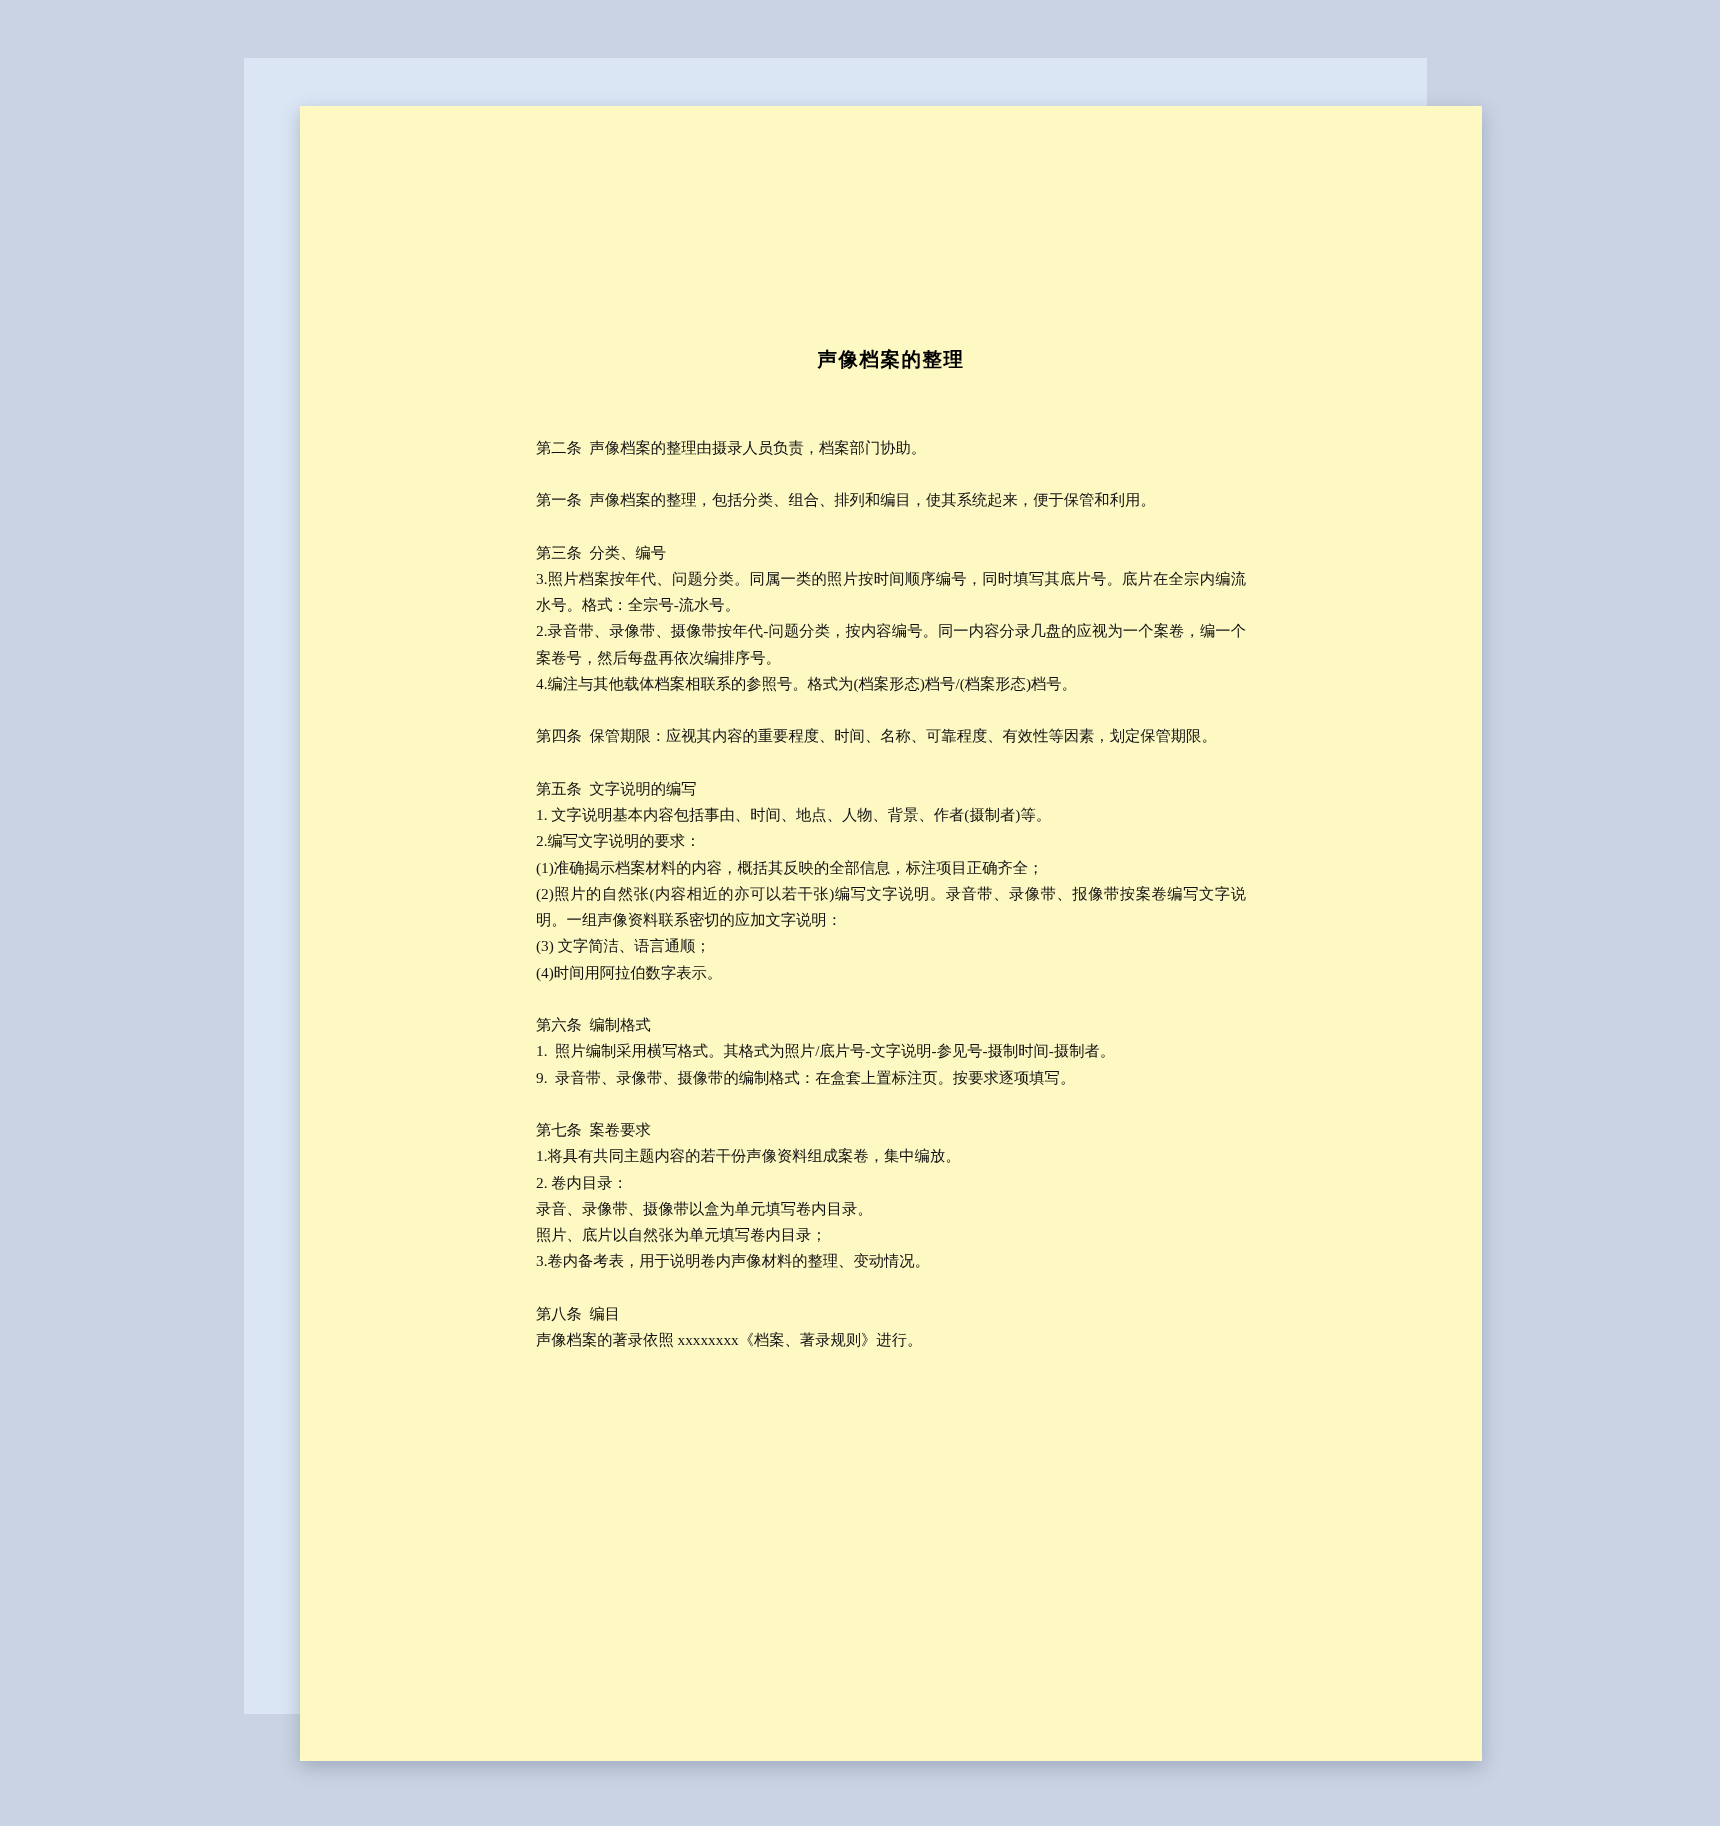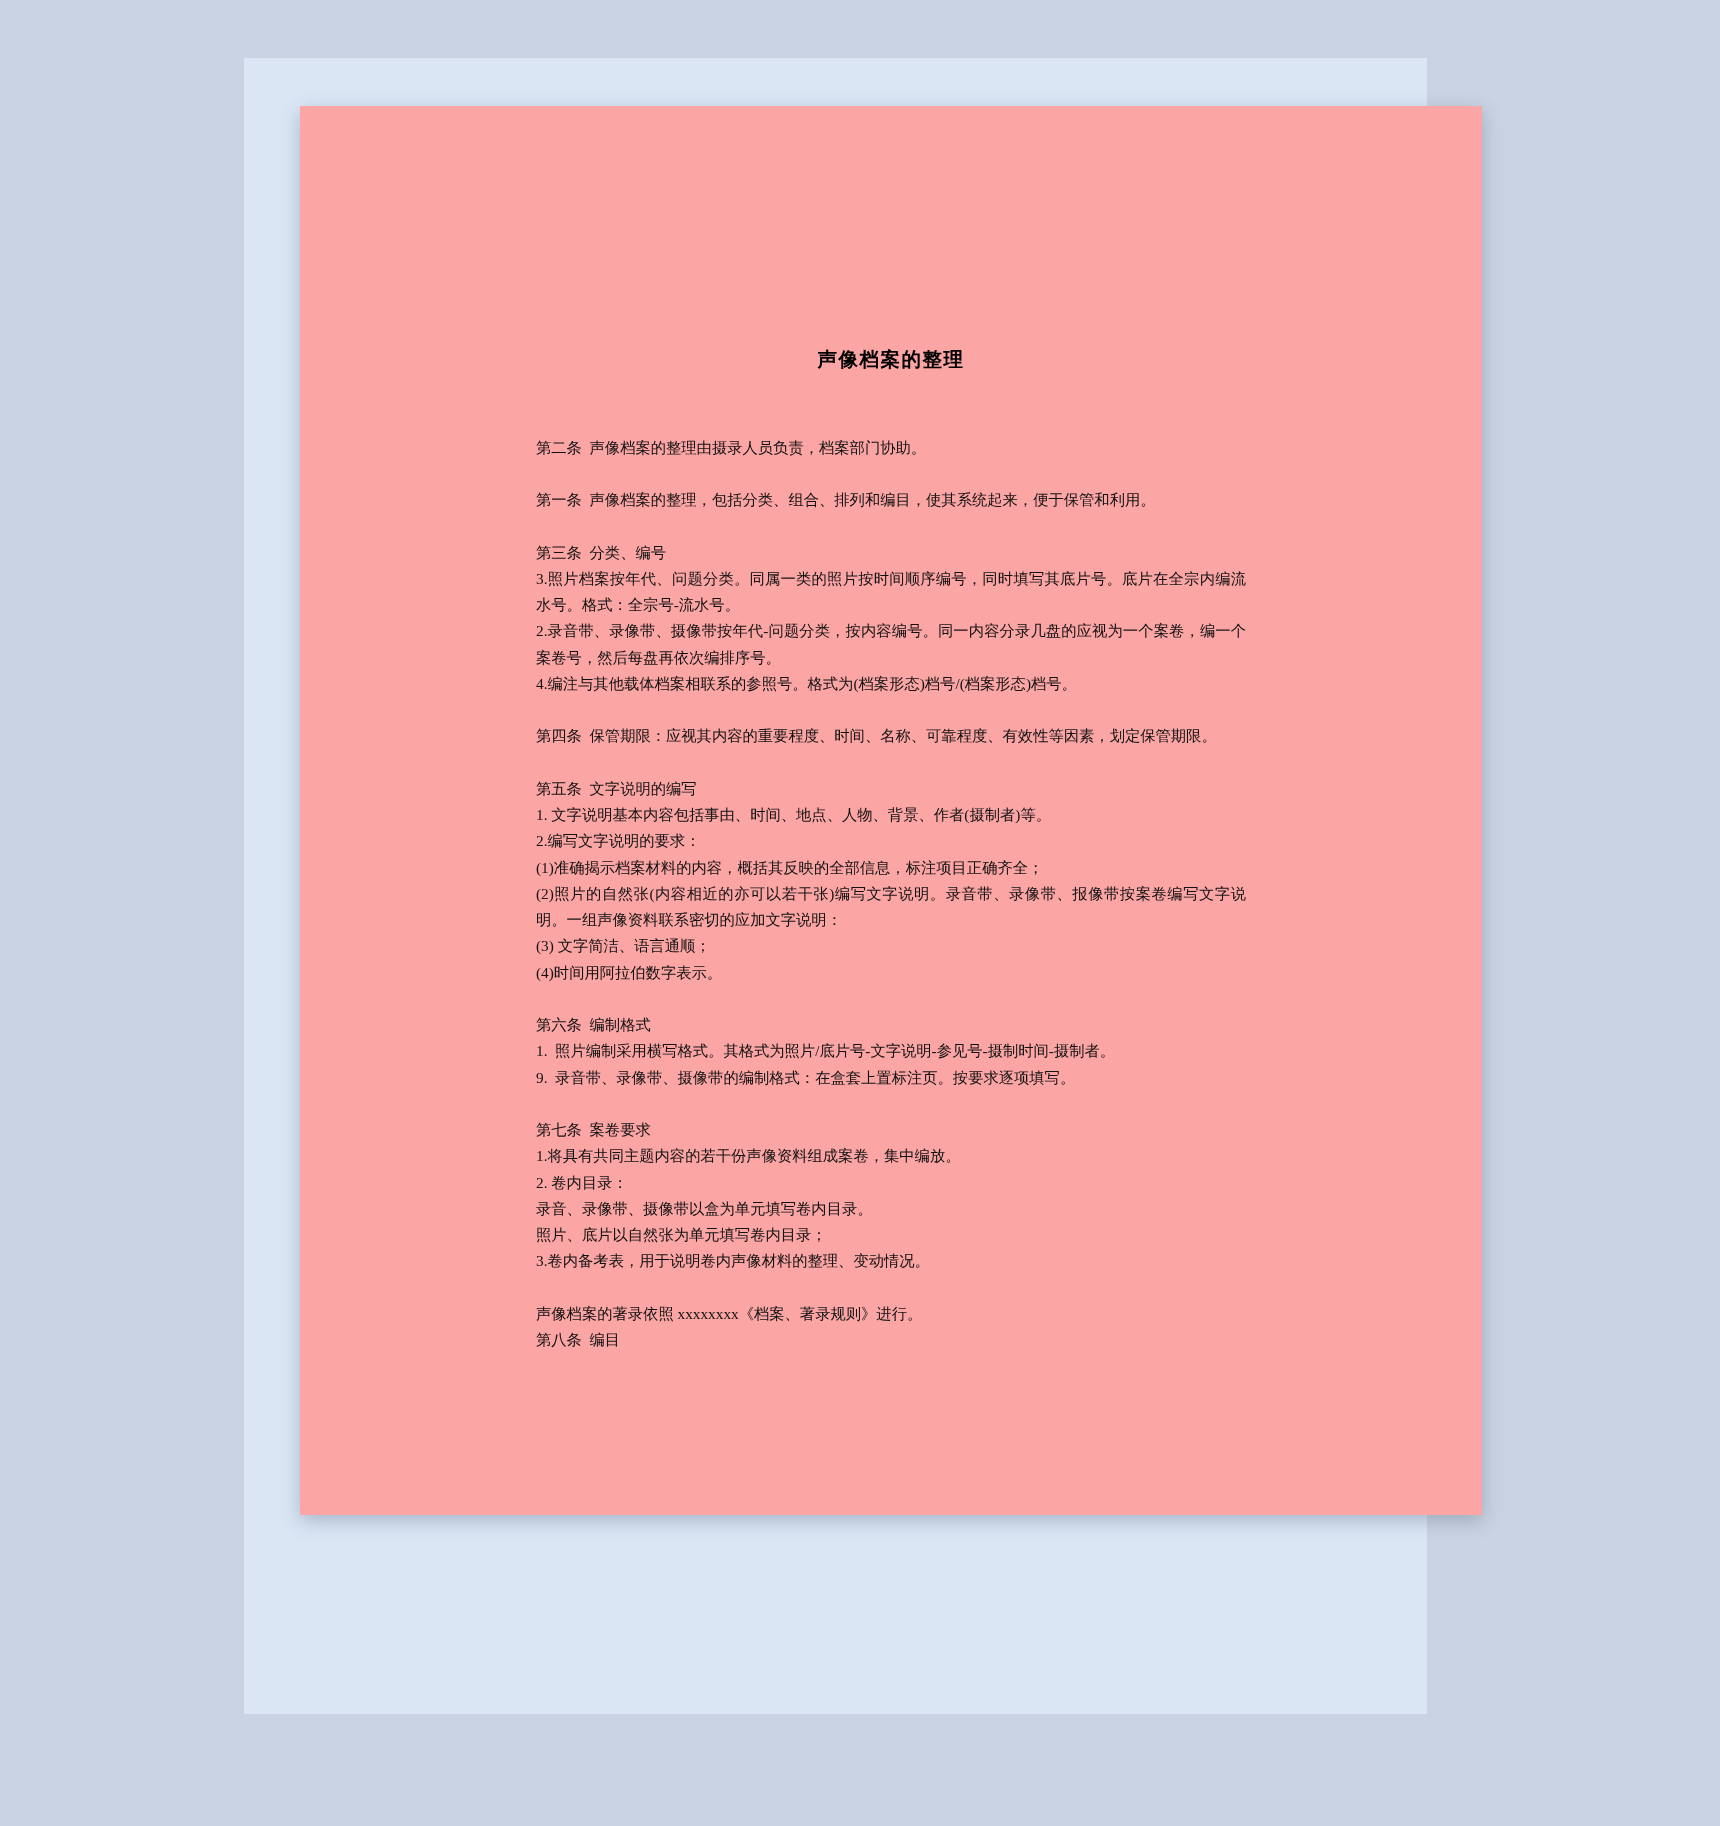--- a/index.html
+++ b/index.html
@@ -26,22 +26,22 @@
     width: 1183px;
     height: 1656px;
     background: #dbe6f5;
   }
   
   .page {
     position: absolute;
     left: 300px;
     top: 106px;
     width: 1182px;
-    height: 1409px;
-    background: #fca5a5;
+    height: 1655px;
+    background: #fef9c3;
     box-shadow: 0 6px 18px rgba(60, 75, 100, 0.30);
   }
   .page-inner {
     position: absolute;
     left: 236px;
     top: 240px;
     width: 710px;
   }
   .doc-title {
     text-align: center;
@@ -110,18 +110,18 @@
       <div class="block">
         <div class="line">第七条  案卷要求</div>
         <div class="line">1.将具有共同主题内容的若干份声像资料组成案卷，集中编放。</div>
         <div class="line">2. 卷内目录：</div>
         <div class="line">录音、录像带、摄像带以盒为单元填写卷内目录。</div>
         <div class="line">照片、底片以自然张为单元填写卷内目录；</div>
         <div class="line">3.卷内备考表，用于说明卷内声像材料的整理、变动情况。</div>
       </div>
 
       <div class="block">
+        <div class="line">第八条  编目</div>
         <div class="line">声像档案的著录依照 xxxxxxxx《档案、著录规则》进行。</div>
-        <div class="line">第八条  编目</div>
       </div>
     </div>
   </div>
 </div>
 
 </body></html>

